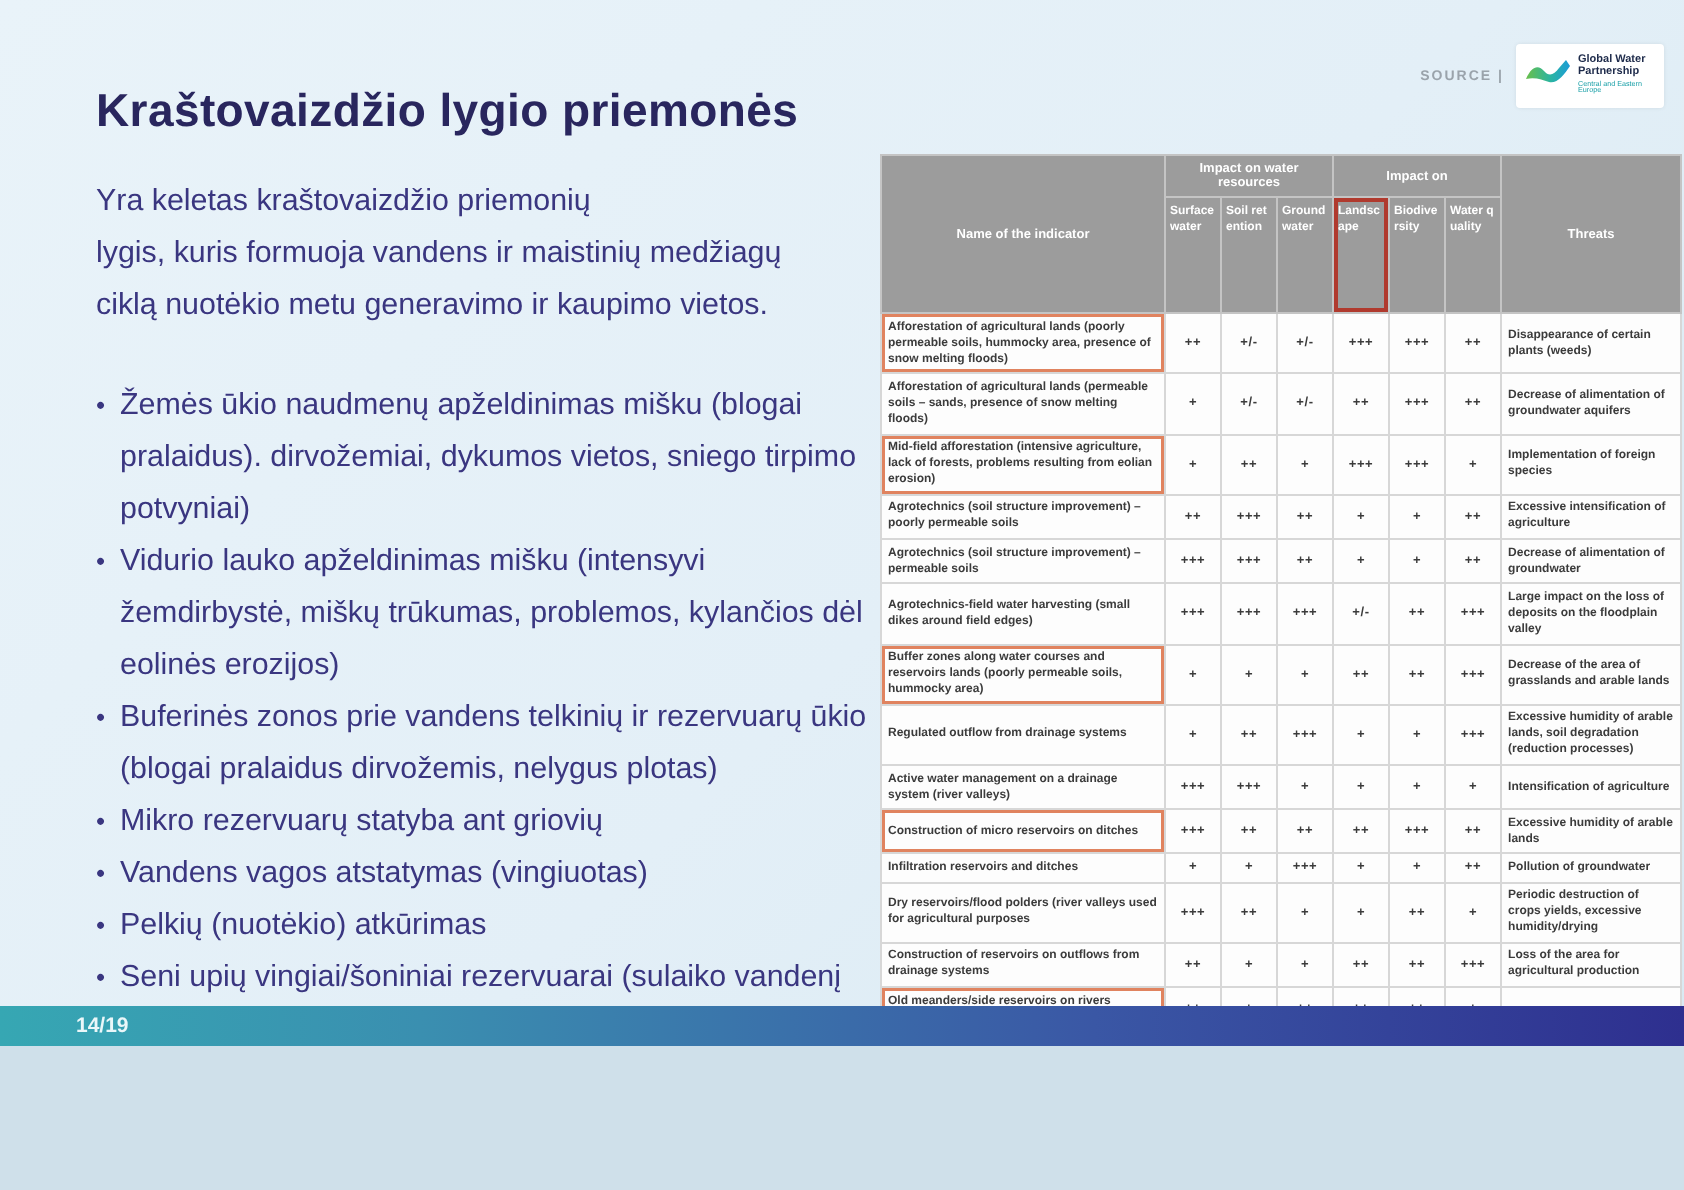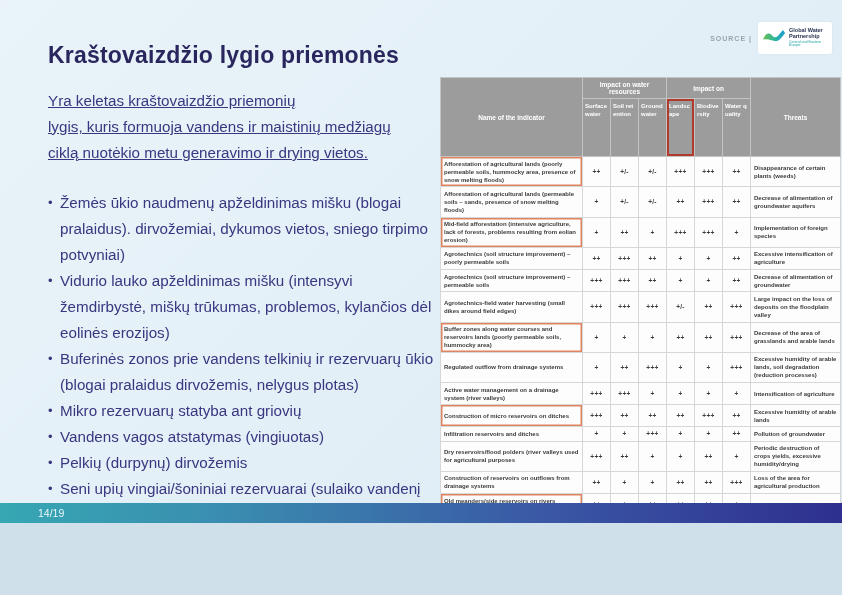--- a/index.html
+++ b/index.html
@@ -12,42 +12,42 @@
   
   .source-row{ position:absolute; top:22px; right:10px; display:flex; align-items:center; gap:6px; }
   .source-label{ font-size:7px; letter-spacing:1px; color:#9aa3ab; font-weight:bold; }
   .gwp-card{ background:#ffffff; border-radius:2px; width:74px; height:32px; display:flex; align-items:center; padding:3px 4px; gap:3px; box-shadow:0 0 2px rgba(0,0,0,.08); }
   .gwp-text{ display:flex; flex-direction:column; line-height:1.05; }
   .gwp-name{ font-size:5.5px; font-weight:bold; color:#1d2a4a; }
   .gwp-region{ font-size:3.6px; color:#1aa0a8; margin-top:1px; }
   
   .title{ position:absolute; left:48px; top:42px; font-size:23px; font-weight:bold; color:#29265e; letter-spacing:.2px; }
   .left-col{ position:absolute; left:48px; top:88px; width:392px; color:#3a3680; font-size:15.2px; line-height:26px; }
-  .intro div{ white-space:nowrap;text-decoration:underline; }
+  .intro div{ white-space:nowrap; }
   .bullets{ list-style:none; margin-top:24px; }
   .bullets li{ padding-left:12px; position:relative; }
   .bullets li::before{ content:"•"; position:absolute; left:0; top:0; font-size:13px; }
   
   .table-wrap{ position:absolute; left:440px; top:77px; width:400px; }
   table{ border-collapse:collapse; width:400px; table-layout:fixed; background:#fdfdfd; }
   th{ background:#9c9c9c; color:#ffffff; border:1px solid #c4c4c4; font-weight:bold; }
   th.group{ font-size:6.5px; text-align:center; padding:3px 2px; height:18px; }
   th.big{ font-size:6.5px; text-align:center; vertical-align:middle; }
   th.sub{ font-size:6px; text-align:left; vertical-align:top; padding:3px 2px; height:58px; word-break:break-all; line-height:1.35; }
   th.boxed{ box-shadow:inset 0 0 0 2px #b03a2e; }
   td{ border:1px solid #d7d7d7; vertical-align:middle; }
   td.name{ font-size:6px; font-weight:600; color:#3b3b3b; text-align:left; padding:2.5px 3px; line-height:1.35; }
   td.name.hl{ box-shadow:inset 0 0 0 1.5px #e0835f; }
   td.val{ font-size:6.5px; font-weight:bold; color:#3b3b3b; text-align:center; padding:2px 1px; letter-spacing:.3px; }
   td.threat{ font-size:6px; font-weight:600; color:#3b3b3b; text-align:left; padding:2.5px 3px; line-height:1.35; }
   
   .scale-note{ position:absolute; right:24px; top:552px; font-size:12px; color:#2f2b66; }
   .footer{ position:absolute; left:0; right:0; bottom:0; height:20px;
     background:linear-gradient(90deg,#36a7b3 0%, #3a8fb0 25%, #3a57a5 65%, #2e2f8f 100%); }
-  .page-num{ position:absolute; left:38px; top:0; line-height:20px; font-size:10.5px; font-weight:normal; color:#eaf7f9; }
+  .page-num{ position:absolute; left:38px; top:0; line-height:20px; font-size:10.5px; font-weight:bold; color:#eaf7f9; }
   .site{ position:absolute; right:10px; top:17px; line-height:20px; font-size:10.5px; color:#ffffff; }
 </style>
 </head>
 <body>
 
 <div class="slide">
 
   <div class="source-row">
     <span class="source-label">SOURCE |</span>
     <div class="gwp-card">
@@ -70,29 +70,29 @@
       </span>
     </div>
   </div>
 
   <h1 class="title">Kraštovaizdžio lygio priemonės</h1>
 
   <div class="left-col">
     <div class="intro">
       <div>Yra keletas kraštovaizdžio priemonių</div>
       <div>lygis, kuris formuoja vandens ir maistinių medžiagų</div>
-      <div>ciklą nuotėkio metu generavimo ir drying vietos.</div>
+      <div>ciklą nuotėkio metu generavimo ir kaupimo vietos.</div>
     </div>
     <ul class="bullets">
       <li>Žemės ūkio naudmenų apželdinimas mišku (blogai pralaidus). dirvožemiai, dykumos vietos, sniego tirpimo potvyniai)</li>
       <li>Vidurio lauko apželdinimas mišku (intensyvi žemdirbystė, miškų trūkumas, problemos, kylančios dėl eolinės erozijos)</li>
       <li>Buferinės zonos prie vandens telkinių ir rezervuarų ūkio (blogai pralaidus dirvožemis, nelygus plotas)</li>
       <li>Mikro rezervuarų statyba ant griovių</li>
       <li>Vandens vagos atstatymas (vingiuotas)</li>
-      <li>Pelkių (durpynų) dirvožemis</li>
+      <li>Pelkių (nuotėkio) atkūrimas</li>
       <li>Seni upių vingiai/šoniniai rezervuarai (sulaiko vandenį esant dideliam pavasario srautui)</li>
     </ul>
   </div>
 
   <div class="table-wrap">
     <table>
       <colgroup>
         <col style="width:142px">
         <col style="width:28px">
           <col style="width:28px">

